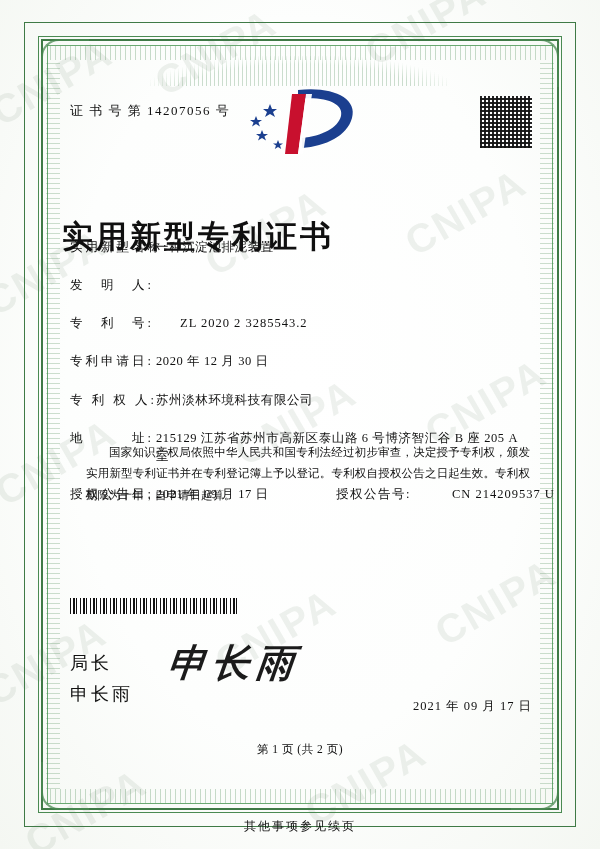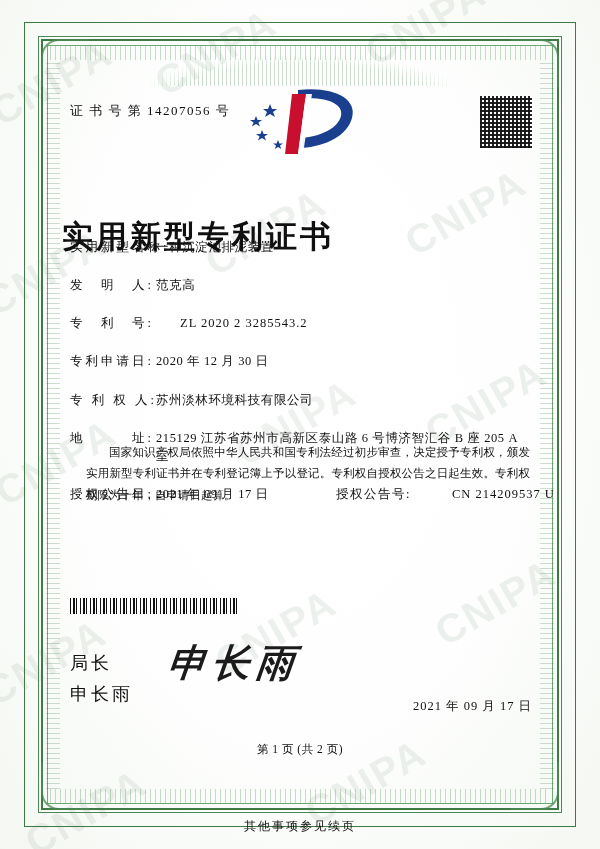--- a/index.html
+++ b/index.html
@@ -359,21 +359,20 @@
 
     <div class="fields">
 
       <div class="row">
         <div class="label">实用新型名称:</div>
         <div class="value">一种沉淀池排泥装置</div>
       </div>
 
       <div class="row">
         <div class="label">发　明　人:</div>
-        <div class="value">范克高</div>
       </div>
 
       <div class="row">
         <div class="label">专　利　号:</div>
         <div class="value mono">ZL 2020 2 3285543.2</div>
       </div>
 
       <div class="row">
         <div class="label">专利申请日:</div>
         <div class="value">2020 年 12 月 30 日</div>

